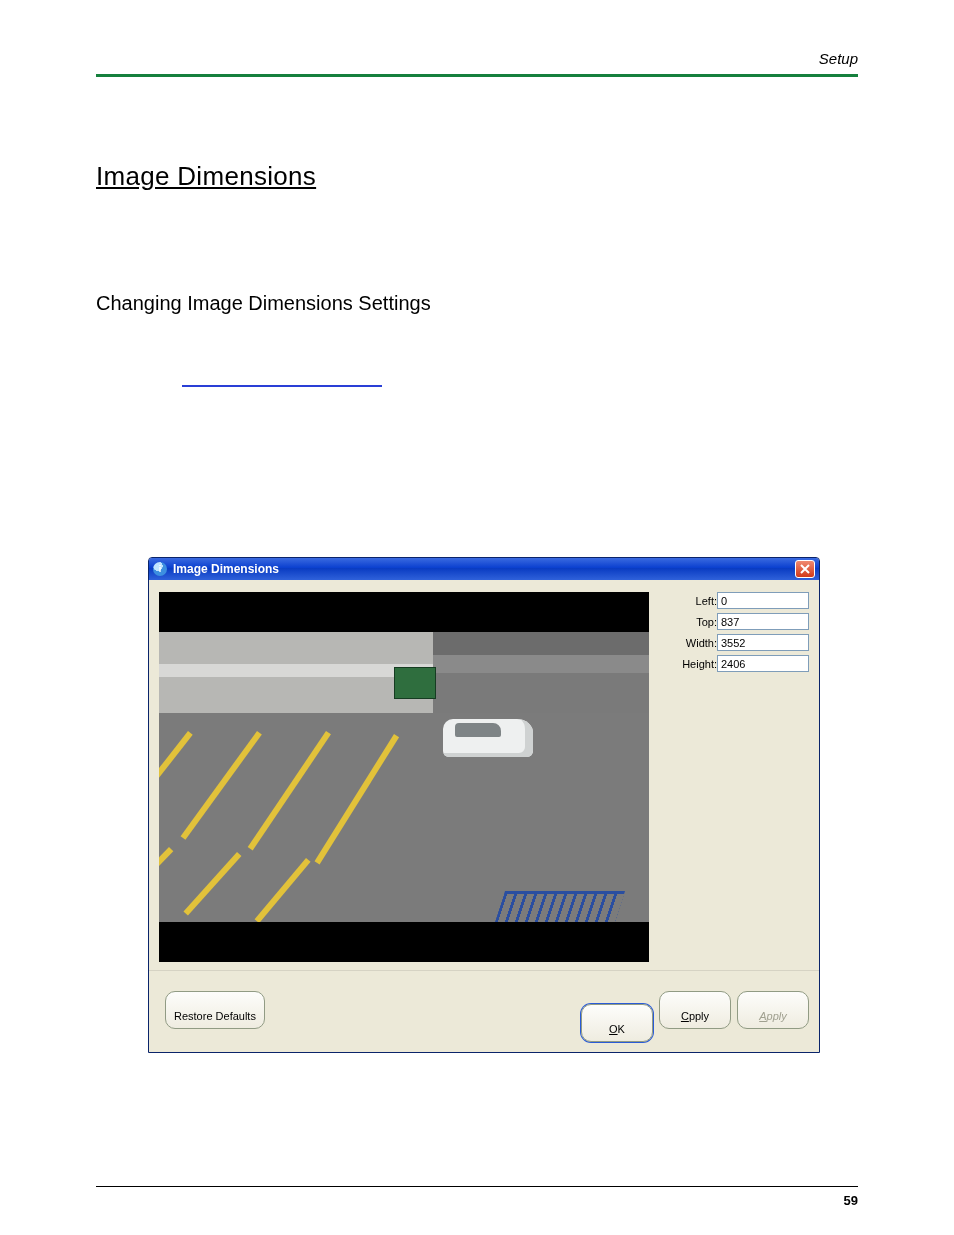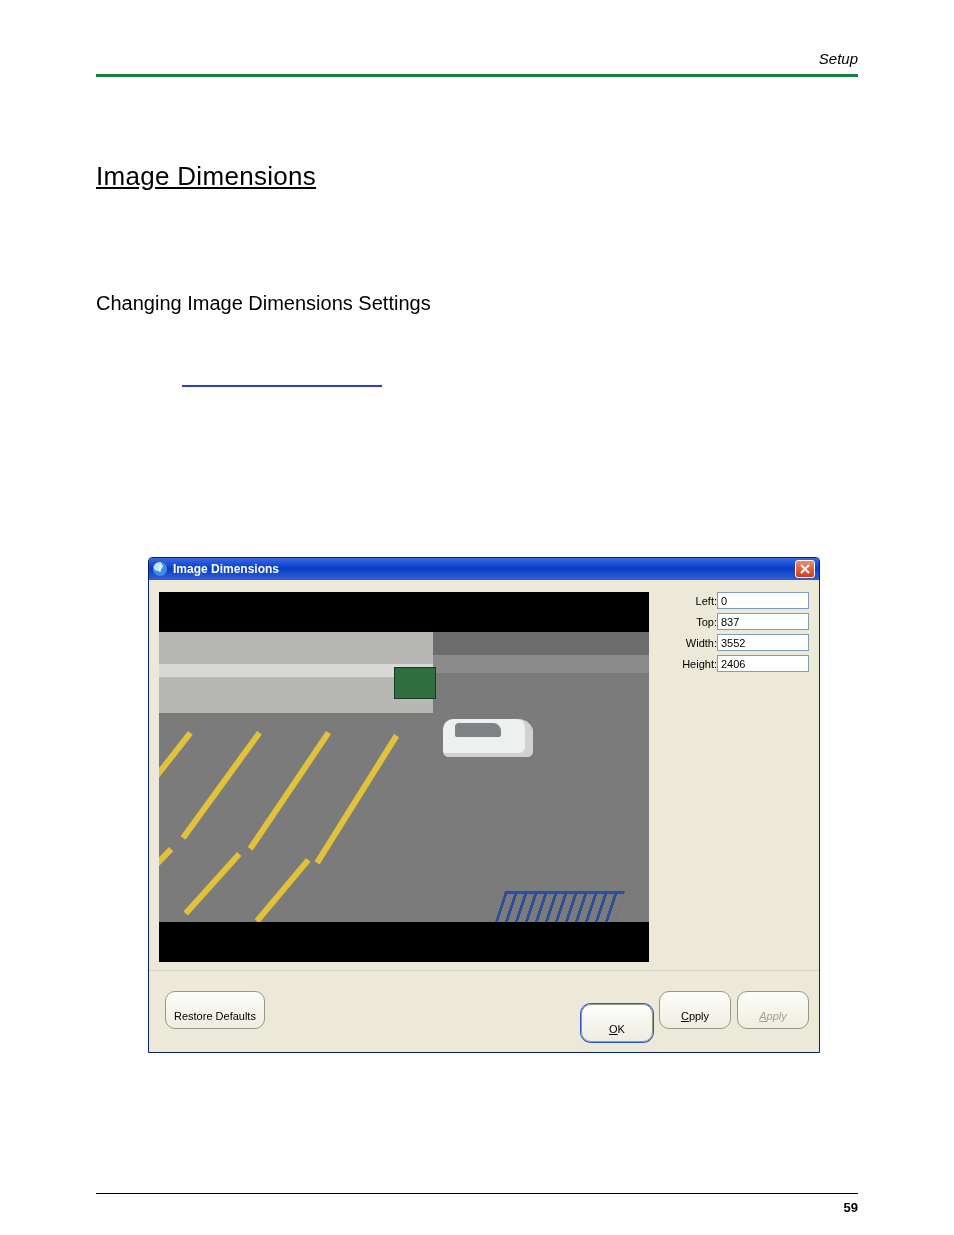--- a/index.html
+++ b/index.html
@@ -41,21 +41,21 @@
   .field-row label { text-align:right; }
   .field-row input { width:92px; height:17px; border:1px solid #7f9db9; font-family:Tahoma, Arial, sans-serif; font-size:11px; padding:0 3px; background:#fff; box-sizing:border-box; }
 
   .dialog-footer { background:#ece9d8; padding:6px 10px 10px 10px; display:flex; align-items:center; font-family:Tahoma, Arial, sans-serif; font-size:11px; border-top:1px solid #d6d3c4; }
   .dialog-footer .spacer { flex:1; }
   .btn { min-width:72px; height:20px; background:linear-gradient(#fdfdfb,#efece0); border:1px solid #919b84; border-radius:10px; font-family:Tahoma, Arial, sans-serif; font-size:11px; padding:18px 8px; margin-left:6px; cursor:pointer; color:#000; }
   .btn[disabled] { color:#a0a090; cursor:default;font-style:italic; }
   .btn .mn { text-decoration:underline; }
   .btn.default { box-shadow:0 0 0 1px #2a5bd7;margin-top:27px; }
 
-  .page-footer { position:absolute; left:96px; right:96px; bottom:41px; border-top:1px solid #000; }
+  .page-footer { position:absolute; left:96px; right:96px; bottom:48px; border-top:1px solid #000; }
   .page-num { position:absolute; right:0; top:6px; font-size:13px; font-weight:bold; }
 </style>
 </head>
 <body>
 
 <div class="page">
 
   <div class="header-area">
     <span class="header-text">Setup</span>
   </div>

